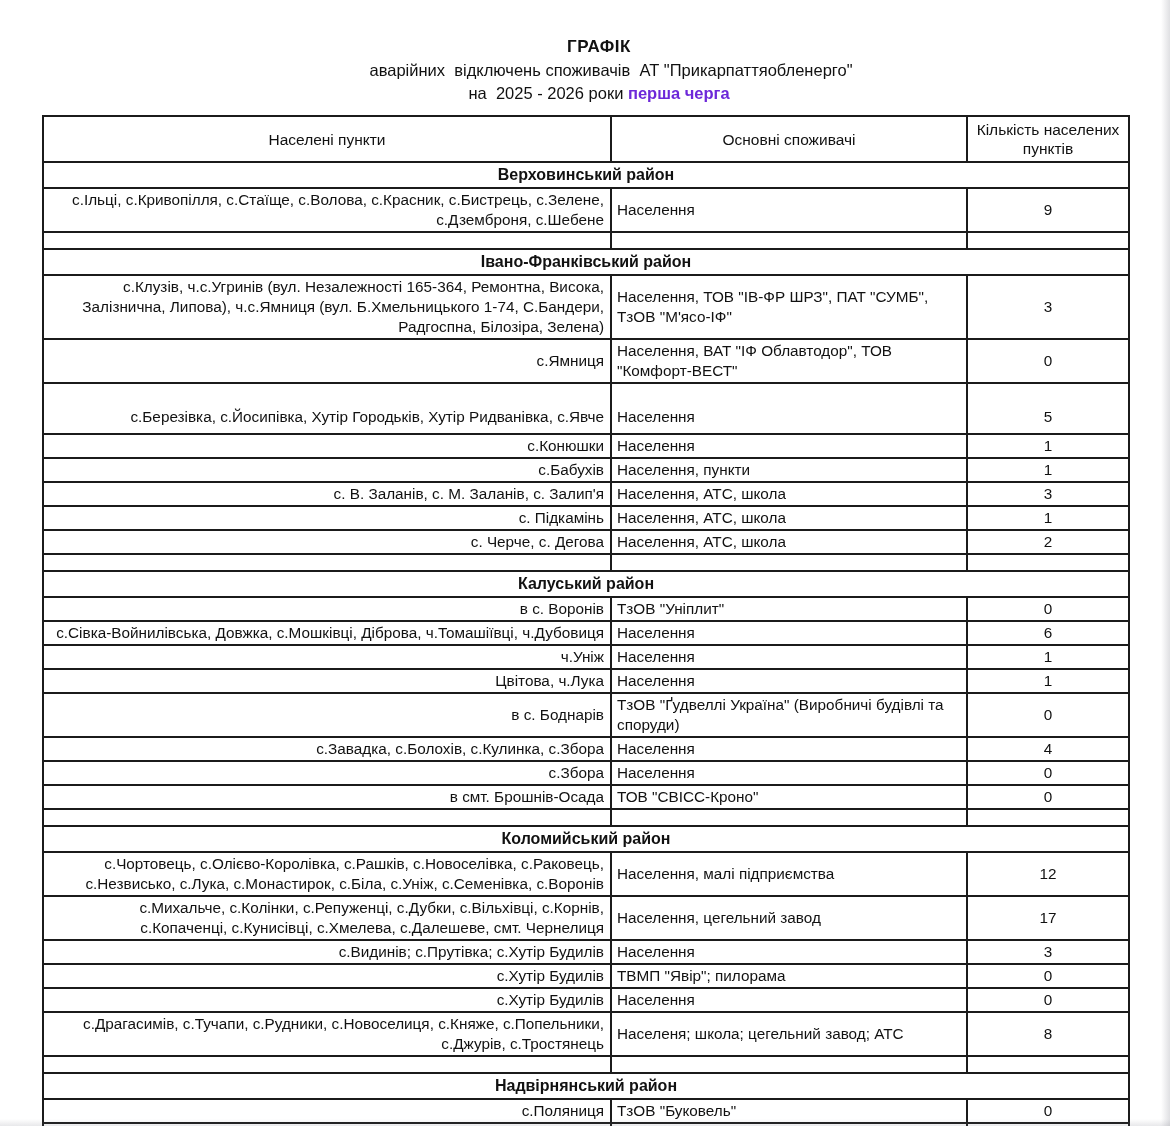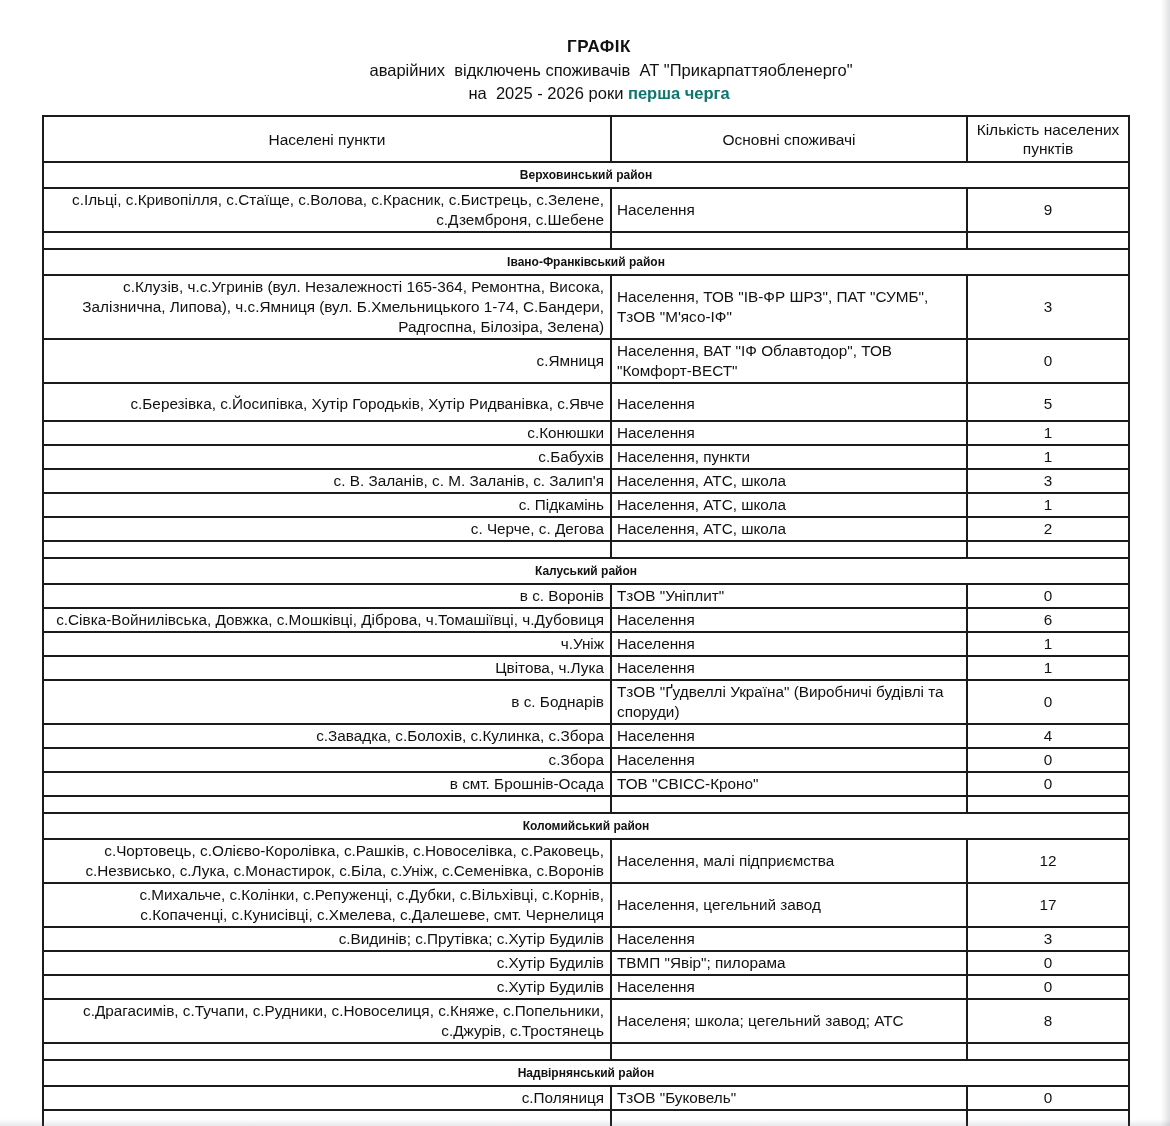--- a/index.html
+++ b/index.html
@@ -32,36 +32,36 @@
     font-weight:normal;
     font-size:15.5px;
     height:42px;
     text-align:center;
     vertical-align:middle;
     line-height:19px;
     padding:1px 4px;
   }
   tr.section-row td{
     font-weight:bold;
-    font-size:12px;
+    font-size:16px;
     text-align:center;
     height:22px;
     padding:1px 2px;
     vertical-align:middle;
   }
   tr.data-row td{
     font-size:15.3px;
     line-height:20px;
     padding:1px 6px;
     vertical-align:middle;
   }
   tr.data-row td.c1{text-align:right;}
   tr.data-row td.c2{text-align:left;padding-left:5px;margin-top:40px;}
   tr.data-row td.c3{text-align:center;}
-  tr.data-row.pad td{padding-top:10px;padding-bottom:6px;}
+  tr.data-row.pad td{padding-top:23px;padding-bottom:6px;}
   tr.empty-row td{height:15px;padding:0;}
   tr.total-row td{
     font-weight:bold;
     font-size:16px;
     text-align:center;
     height:20px;
     padding:1px 4px;
     border-top:3px solid #101010;
     border-bottom:3px solid #101010;
   }
@@ -75,21 +75,21 @@
     background:linear-gradient(to bottom, rgba(110,112,125,0), rgba(110,112,125,0.16));
     pointer-events:none;
   }
 </style>
 </head>
 <body>
 
 <div class="titles">
   <div class="t1">ГРАФІК</div>
   <div class="t2">аварійних  відключень споживачів  АТ "Прикарпаттяобленерго"</div>
-  <div class="t3"><span>на  2025 - 2026 роки </span><span class="hl" style="color: #0f766e;">перша черга</span></div>
+  <div class="t3"><span>на  2025 - 2026 роки </span><span class="hl" style="color: #6d28d9;">перша черга</span></div>
 </div>
 
 <table class="sched">
   <colgroup>
     <col style="width:568px">
     <col style="width:356px">
     <col style="width:162px">
   </colgroup>
   <thead>
     <tr>

